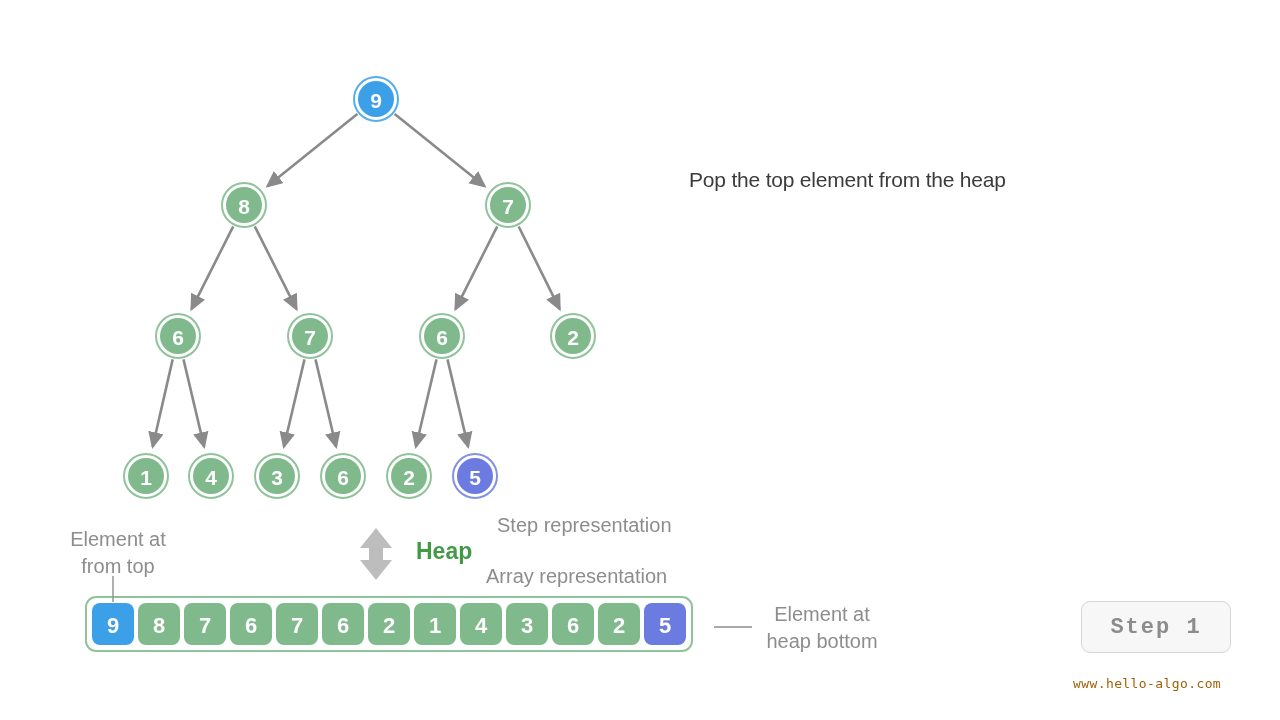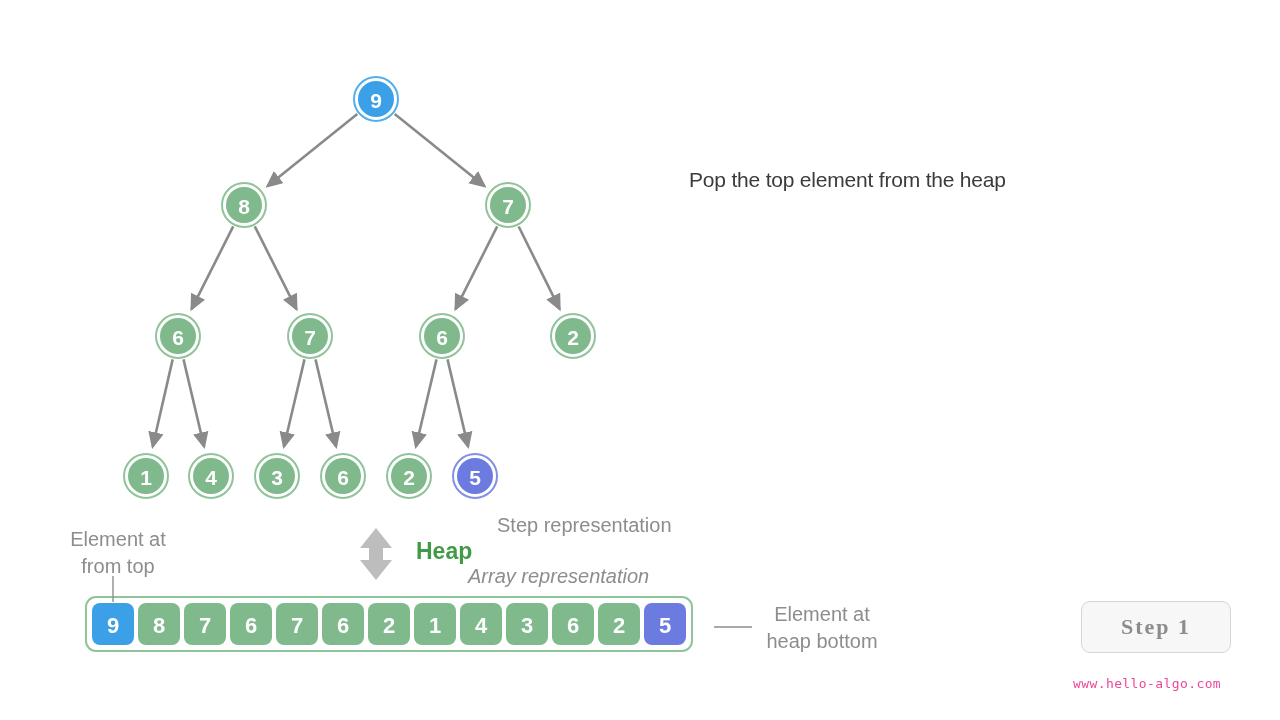--- a/index.html
+++ b/index.html
@@ -72,23 +72,22 @@
     left: 752px;
     top: 601px;
     width: 140px;
     text-align: center;
   }
   .label-tree-rep {
     left: 497px;
     top: 512px;
   }
   .label-array-rep {
-    left: 468px;
+    left: 486px;
     top: 563px;
-    font-style: italic;
   }
 
   .heap-word {
     position: absolute;
     left: 416px;
     top: 538px;
     font-size: 23px;
     font-weight: bold;
     color: #429a47;
     white-space: nowrap;
@@ -101,34 +100,34 @@
     top: 601px;
     width: 150px;
     height: 52px;
     box-sizing: border-box;
     border: 1px solid #d6d6d6;
     border-radius: 9px;
     background: #f7f7f7;
     display: flex;
     align-items: center;
     justify-content: center;
-    font-family: Liberation Serif, serif;
+    font-family: Liberation Mono, monospace;
     font-size: 22px;
     font-weight: bold;
     color: #8c8c8c;
     letter-spacing: 2px;
   }
 
   .watermark {
     position: absolute;
     left: 1073px;
     top: 676px;
     font-family: "DejaVu Sans Mono", monospace;
     font-size: 13px;
-    color: #ec4899;
+    color: #a16207;
     letter-spacing: 0.4px;
     white-space: nowrap;
   }
 </style>
 </head>
 <body>
 
 <div id="stage">
 
   <svg class="layer" id="gfx" viewBox="0 0 1280 720">

